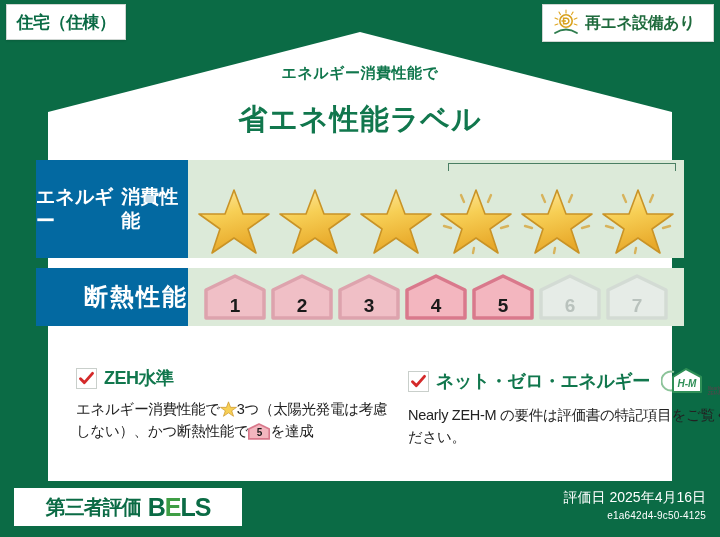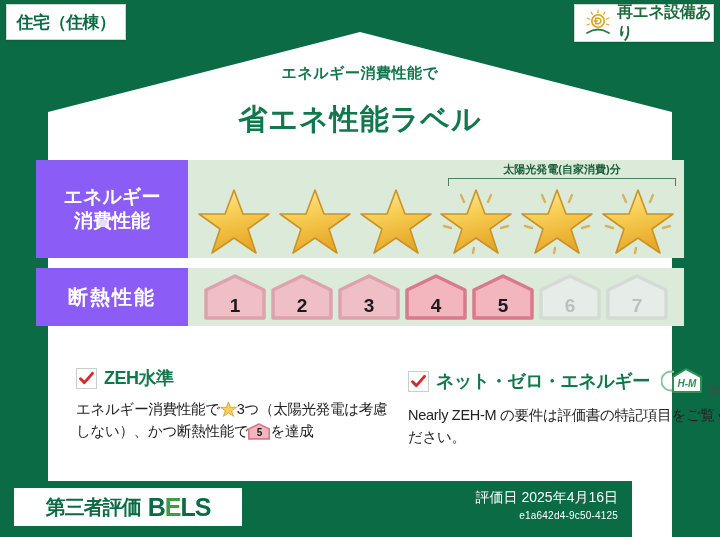--- a/index.html
+++ b/index.html
@@ -30,21 +30,21 @@
   }
   #badge-house{
     left:6px; top:4px; width:120px; height:36px;
     border:1px solid #cfd6d2;
   }
   #badge-house .label{
     font-size:17px; font-weight:bold; color:#0b6b45;
     letter-spacing:-.5px;
   }
   #badge-renew{
-    right:6px; top:4px; width:140px; height:38px;
+    right:6px; top:4px; width:172px; height:38px;
     border:1px solid #cfd6d2;
     justify-content:flex-start;
     padding-left:8px;
   }
   #badge-renew .label{
     font-size:16px; font-weight:bold; color:#1f6b3d;
     letter-spacing:-.5px; margin-left:4px;
   }
   .sun-icon{ width:30px; height:30px; flex:0 0 30px; }
 
@@ -67,32 +67,32 @@
   .row{
     position:absolute; z-index:6;
     left:36px; width:648px;
     background:#dcead9;
     display:flex; align-items:stretch;
   }
   #row-energy{ top:160px; height:98px; }
   #row-insul { top:268px; height:58px; }
 
   .row-label{
-    background:#8b5cf6;
+    background:#0369a1;
     color:#ffffff;
     width:152px;
     flex:0 0 152px;
-    display:flex; flex-direction:column;
-    align-items:center; justify-content:center;
+    display:flex; flex-direction:row;
+    align-items:center; justify-content:flex-end;
     font-weight:bold;
     line-height:1.25;
     letter-spacing:0px;
   }
   #row-energy .row-label{ font-size:19px; }
-  #row-insul  .row-label{ font-size:20px; letter-spacing:2px; }
+  #row-insul  .row-label{ font-size:24px; letter-spacing:2px; }
 
   .row-body{ flex:1 1 auto; position:relative; }
 
   
   #stars{
     position:absolute; left:0; right:0; bottom:2px;
     display:flex; align-items:flex-end; justify-content:space-around;
     padding:0 6px;
   }
   .star-cell{ width:72px; height:74px; position:relative; }
@@ -173,21 +173,21 @@
   #zehm-logo{ display:flex; align-items:flex-end; margin-left:4px;font-style:italic; }
   #zehm-logo svg{ width:46px; height:30px; display:block; }
   #zehm-logo .tiny{
     font-size:4.5px; line-height:1.15; color:#4a4a4a;
     margin-left:1px; font-weight:bold;
   }
 
   
   #bottom-bar{
     position:absolute; z-index:8;
-    left:0; bottom:0; width:632px; height:56px;
+    left:0; bottom:0; width:720px; height:56px;
     background:#0b6b45;
   }
   #bels-badge{
     position:absolute; left:14px; top:7px;
     width:228px; height:38px;
     background:#ffffff;
     display:flex; align-items:center; justify-content:center;
     gap:7px;
   }
   #bels-badge .jp{
@@ -251,21 +251,20 @@
 </div>
 
 <div class="row" id="row-energy">
   <div class="row-label">
     <span>エネルギー</span>
     <span>消費性能</span>
   </div>
   <div class="row-body">
 
     <div id="solar-note">
-      <div class="txt">太陽光発電(自家消費)分</div>
       <div class="bracket"></div>
     </div>
 
     <div id="stars">
 
       <div class="star-cell">
         <svg viewBox="0 0 72 74">
           <defs>
             <linearGradient id="gA" x1="0" y1="0" x2="0.3" y2="1">
               <stop offset="0%" stop-color="#fde9a8"></stop>

